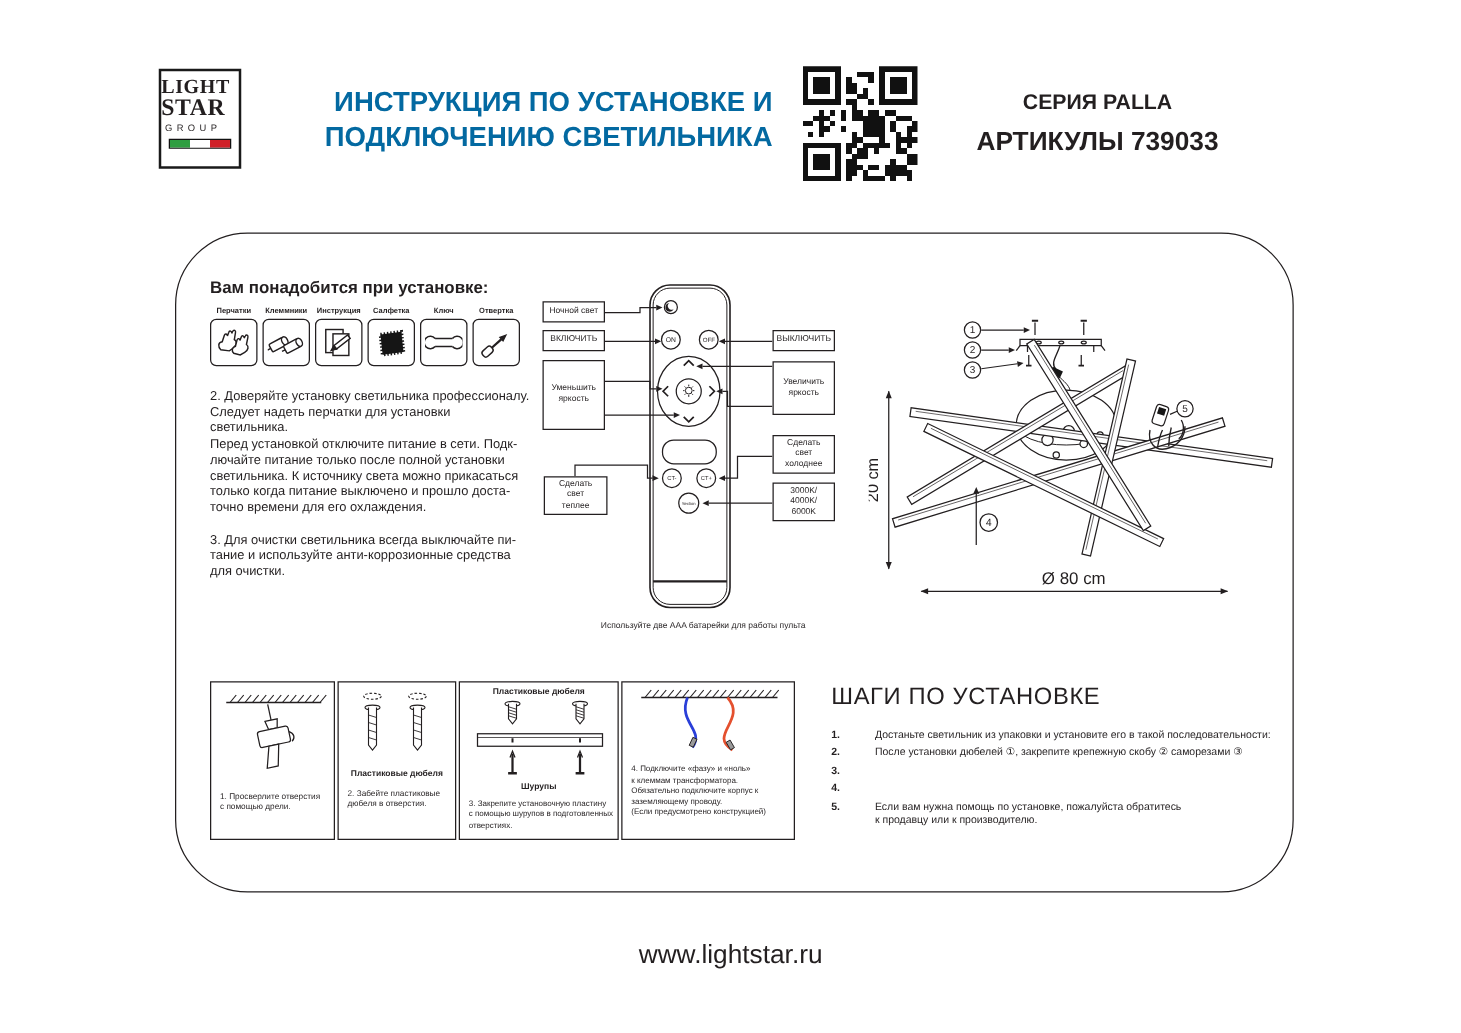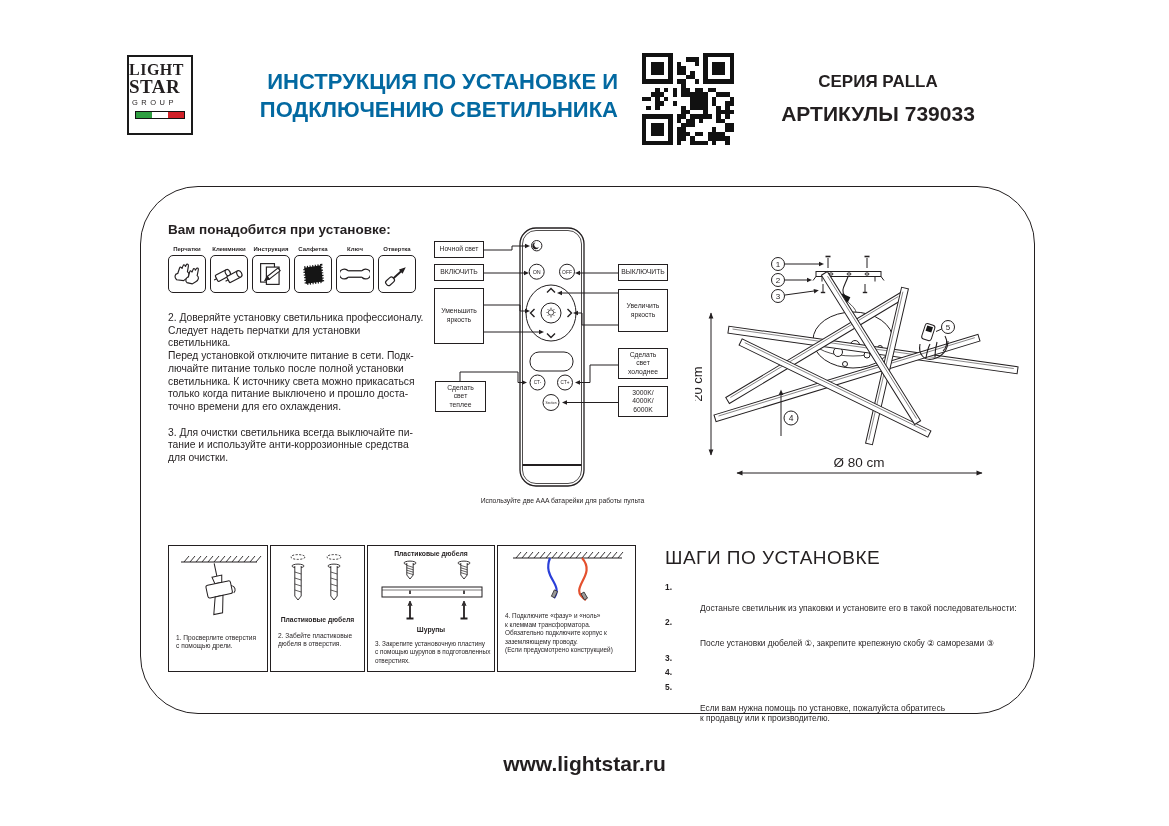--- a/index.html
+++ b/index.html
@@ -39,23 +39,23 @@
   .battery-note{left:430px;top:497px;width:265px;text-align:center;font-size:6.8px;}
   
   .panel{border:1px solid #231f20;box-sizing:border-box;background:#fff;}
   .pcap{position:absolute;left:7px;font-size:6.6px;line-height:8.4px;white-space:pre-line;}
   .plabel{position:absolute;width:100%;text-align:center;font-size:6.8px;font-weight:bold;}
   
   .steps-heading{left:665px;top:547px;font-size:19px;letter-spacing:.5px;}
   .steps-list{left:665px;top:582px;width:360px;}
   .step{display:flex;margin-bottom:4px;}
   .step .n{width:35px;font-size:8.4px;font-weight:bold;line-height:10.4px;flex-shrink:0;}
-  .step .t{font-size:8.4px;line-height:10.4px;white-space:pre-line;margin-top:21px;}
-  
-  .footer{left:0;top:752px;width:1169px;text-align:center;font-size:21px;font-weight:bold;}
+  .step .t{font-size:8.4px;line-height:10.4px;white-space:pre-line;}
+  
+  .footer{left:0;top:752px;width:1169px;text-align:center;font-size:21px;font-weight:normal;}
 </style>
 </head>
 <body>
 
 <div class="abs logo-box">
   <div class="logo-l1">LIGHT</div>
   <div class="logo-l2">STAR</div>
   <div class="logo-l3">GROUP</div>
   <div class="logo-flag">
     <div style="background:#2f9e41"></div>

